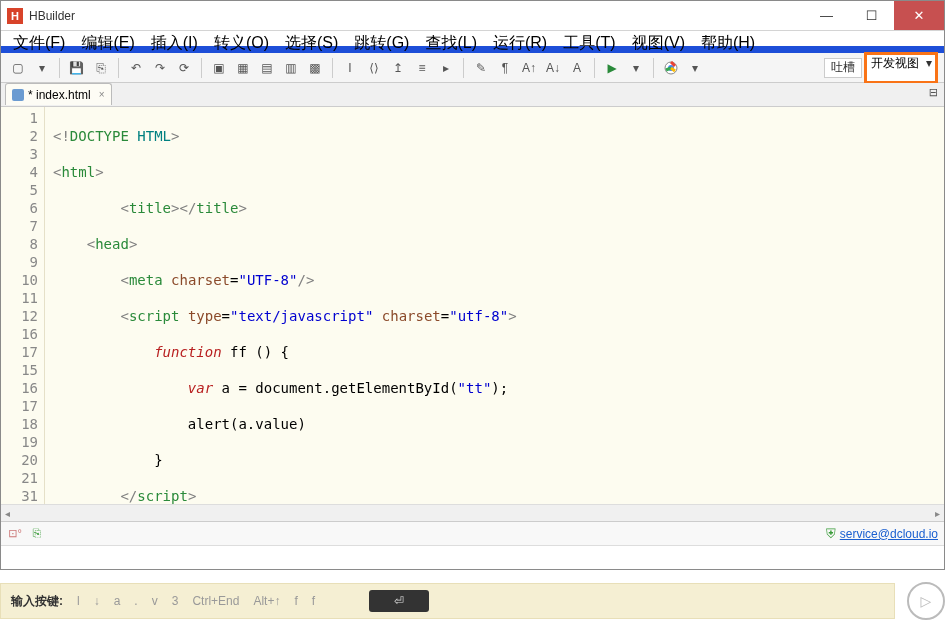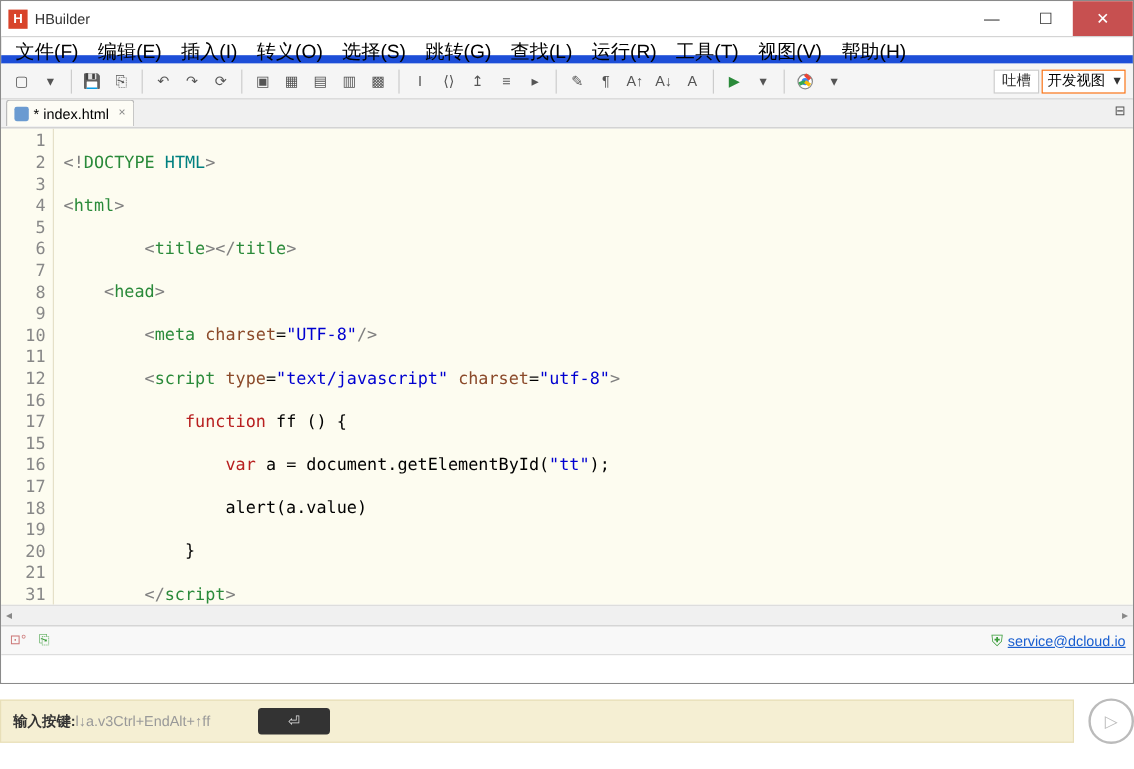--- a/index.html
+++ b/index.html
@@ -11,42 +11,42 @@
 .win-btns{display:flex;height:100%}
 .win-btn{width:45px;height:100%;display:flex;align-items:center;justify-content:center;font-size:13px;color:#333}
 .win-btn.close{background:#c75050;color:#fff;width:50px}
 .menubar{height:22px;display:flex;align-items:flex-start;padding:0 4px;border-bottom:7px solid #1d4ed8;font-size:16px}
 .menu-item{padding:2px 8px;color:#000}
 .toolbar{height:30px;display:flex;align-items:center;padding:0 6px;border-bottom:1px solid #ccc;gap:2px;background:#f5f5f5}
 .tb-btn{width:22px;height:22px;display:flex;align-items:center;justify-content:center;color:#555;font-size:12px;border-radius:2px}
 .tb-sep{width:1px;height:20px;background:#ccc;margin:0 4px}
 .tb-spacer{flex:1}
 .tb-text{font-size:12px;color:#333;padding:0 6px;border:1px solid #ccc;height:20px;display:flex;align-items:center;background:#fff}
-.tb-select{font-size:12px;height:20px;border:1px solid #f97316;background:#fff;padding:0 16px 0 4px;position:relative}
+.tb-select{font-size:12px;height:32px;border:3px solid #f97316;background:#fff;padding:0 16px 0 4px;position:relative}
 .tb-select::after{content:"▾";position:absolute;right:3px;top:1px;color:#333}
 .tabbar{height:24px;display:flex;background:#f0f0f0;border-bottom:1px solid #ccc;padding-left:4px;position:relative}
 .tab{height:22px;background:#fdfcf5;border:1px solid #bbb;border-bottom:none;padding:0 6px;display:flex;align-items:center;gap:4px;font-size:12px;border-radius:3px 3px 0 0}
 .tab-icon{width:12px;height:12px;background:#6b9bd1;border-radius:2px}
 .tab-close{color:#888;font-size:10px;margin-left:4px}
 .tabbar-right{position:absolute;right:6px;top:3px;color:#555;font-size:11px;display:flex;gap:6px}
 .editor{flex:1;display:flex;background:#fdfcf0;overflow:hidden;font-family:Consolas,Monaco,monospace;font-size:14px}
 .gutter{width:44px;background:#fdfcf0;border-right:1px solid #e5e0c8;text-align:right;padding:2px 2px 0 0;color:#888;line-height:18px}
 .gutter div{padding-right:4px;position:relative}
 .code{flex:1;padding:2px 8px;line-height:18px;white-space:pre;overflow:auto}
-.t-gray{color:#808080}.t-green{color:#2a8a3a}.t-teal{color:#008080}.t-brown{color:#8b4a2a}.t-blue{color:#0000d0}.t-red{color:#b82020;}
+.t-gray{color:#808080}.t-green{color:#2a8a3a}.t-teal{color:#008080}.t-brown{color:#8b4a2a}.t-blue{color:#0000d0}.t-red{color:#b82020;font-style:italic}
 .hscroll{height:17px;background:#f0f0f0;border-top:1px solid #ddd;display:flex;align-items:center;padding:0 4px;color:#888;font-size:10px;justify-content:space-between}
 .statusbar{height:24px;border-top:1px solid #ccc;display:flex;align-items:center;padding:0 6px;background:#f8f8f8;font-size:12px}
 .sb-left{display:flex;gap:6px}
 .sb-icon{width:16px;height:16px;display:flex;align-items:center;justify-content:center;font-size:11px}
 .sb-right{margin-left:auto;display:flex;align-items:center;gap:4px}
 .shield{color:#3a9c3a;font-size:13px}
 .email{color:#1a5fd0;text-decoration:underline}
 .bottombar{height:24px;background:#fff;border-top:1px solid #ddd}
 .keybar-wrap{width:945px;margin-top:12px;display:flex;align-items:center;gap:12px}
-.keybar{flex:1;height:36px;background:#f5efd3;border:1px solid #e8dfb8;display:flex;align-items:center;padding:0 10px;color:#888;font-size:12px}
+.keybar{flex:1;height:36px;background:#f5efd3;border:1px solid #e8dfb8;display:flex;align-items:center;padding:0 10px;gap:14px;color:#888;font-size:12px}
 .keybar-label{color:#333;font-weight:bold}
 .keybar-key{color:#999}
 .keybar-enter{width:60px;height:22px;background:#333;border-radius:3px;display:flex;align-items:center;justify-content:center;color:#ddd;margin-left:40px}
 .play-btn{width:38px;height:38px;border:2px solid #bbb;border-radius:50%;display:flex;align-items:center;justify-content:center;color:#bbb;font-size:14px}
 svg{display:block}
 </style>
 </head>
 <body>
 
 <div class="window">

